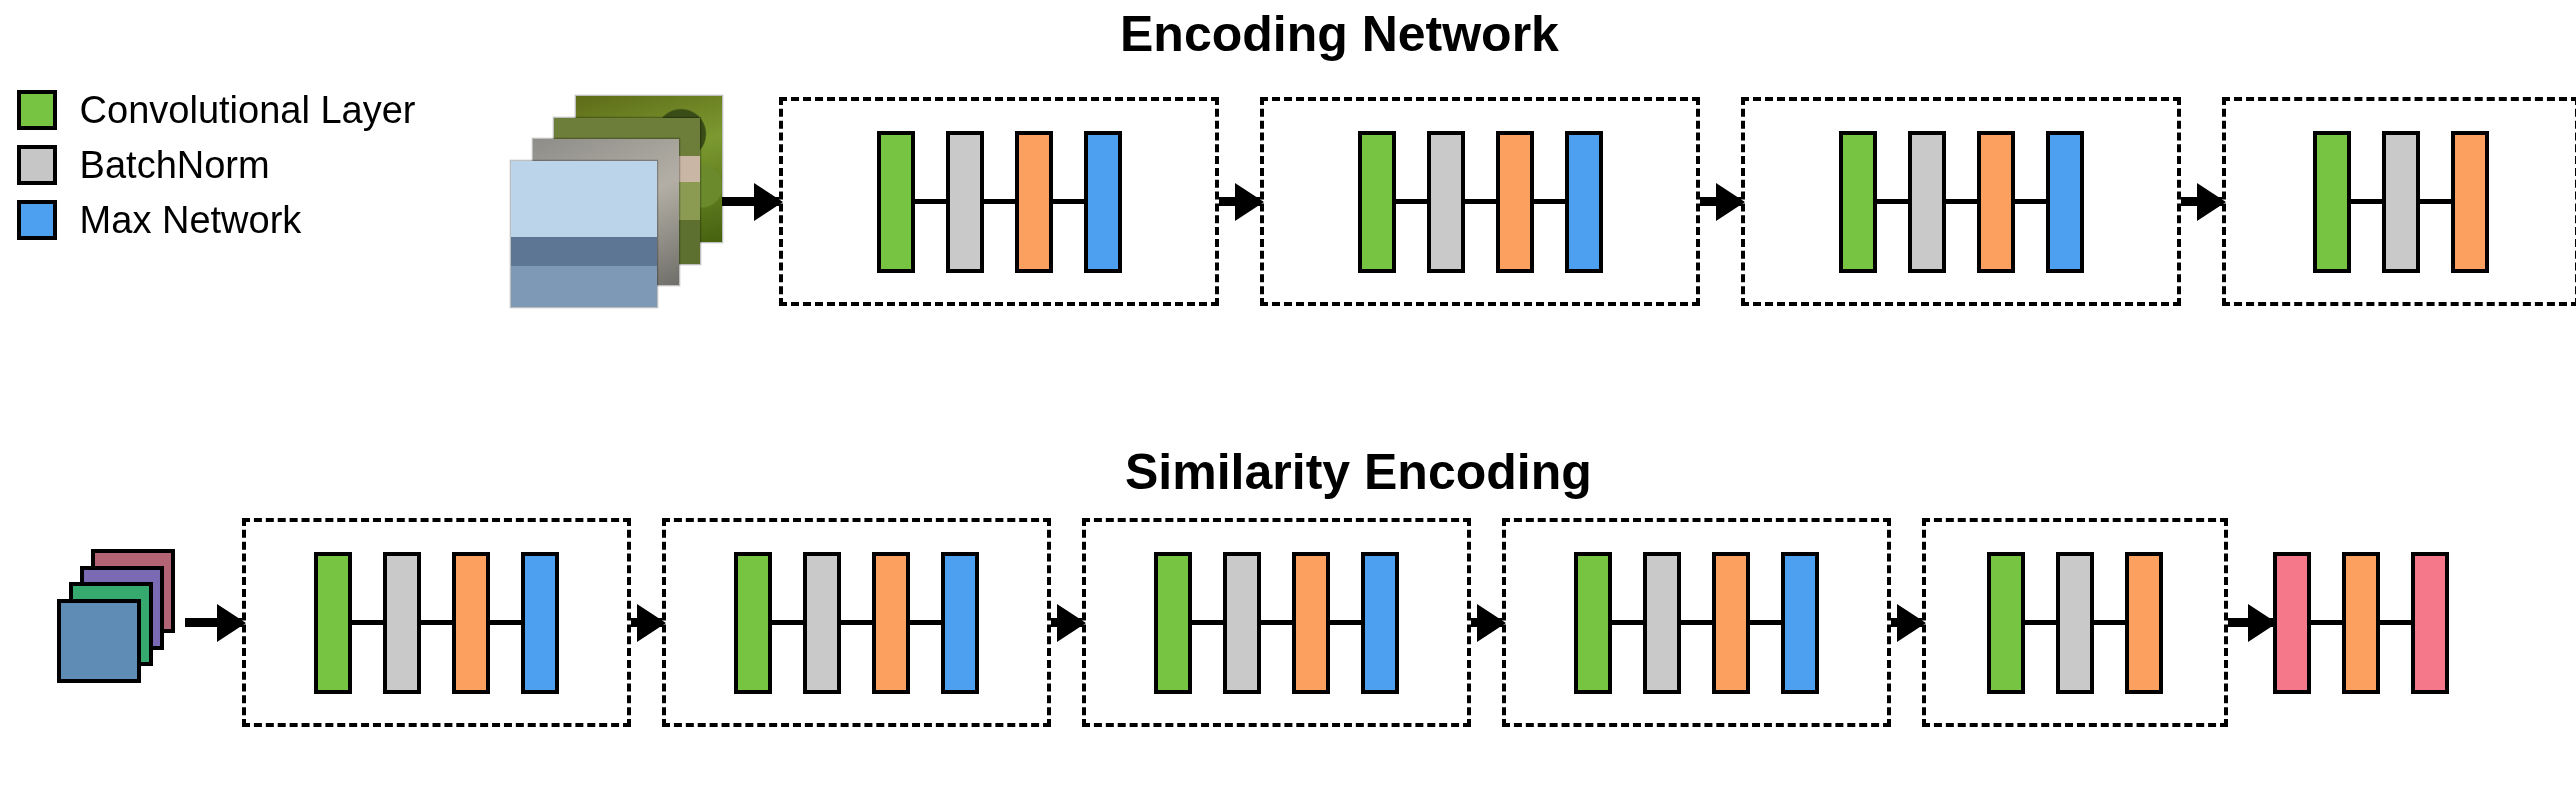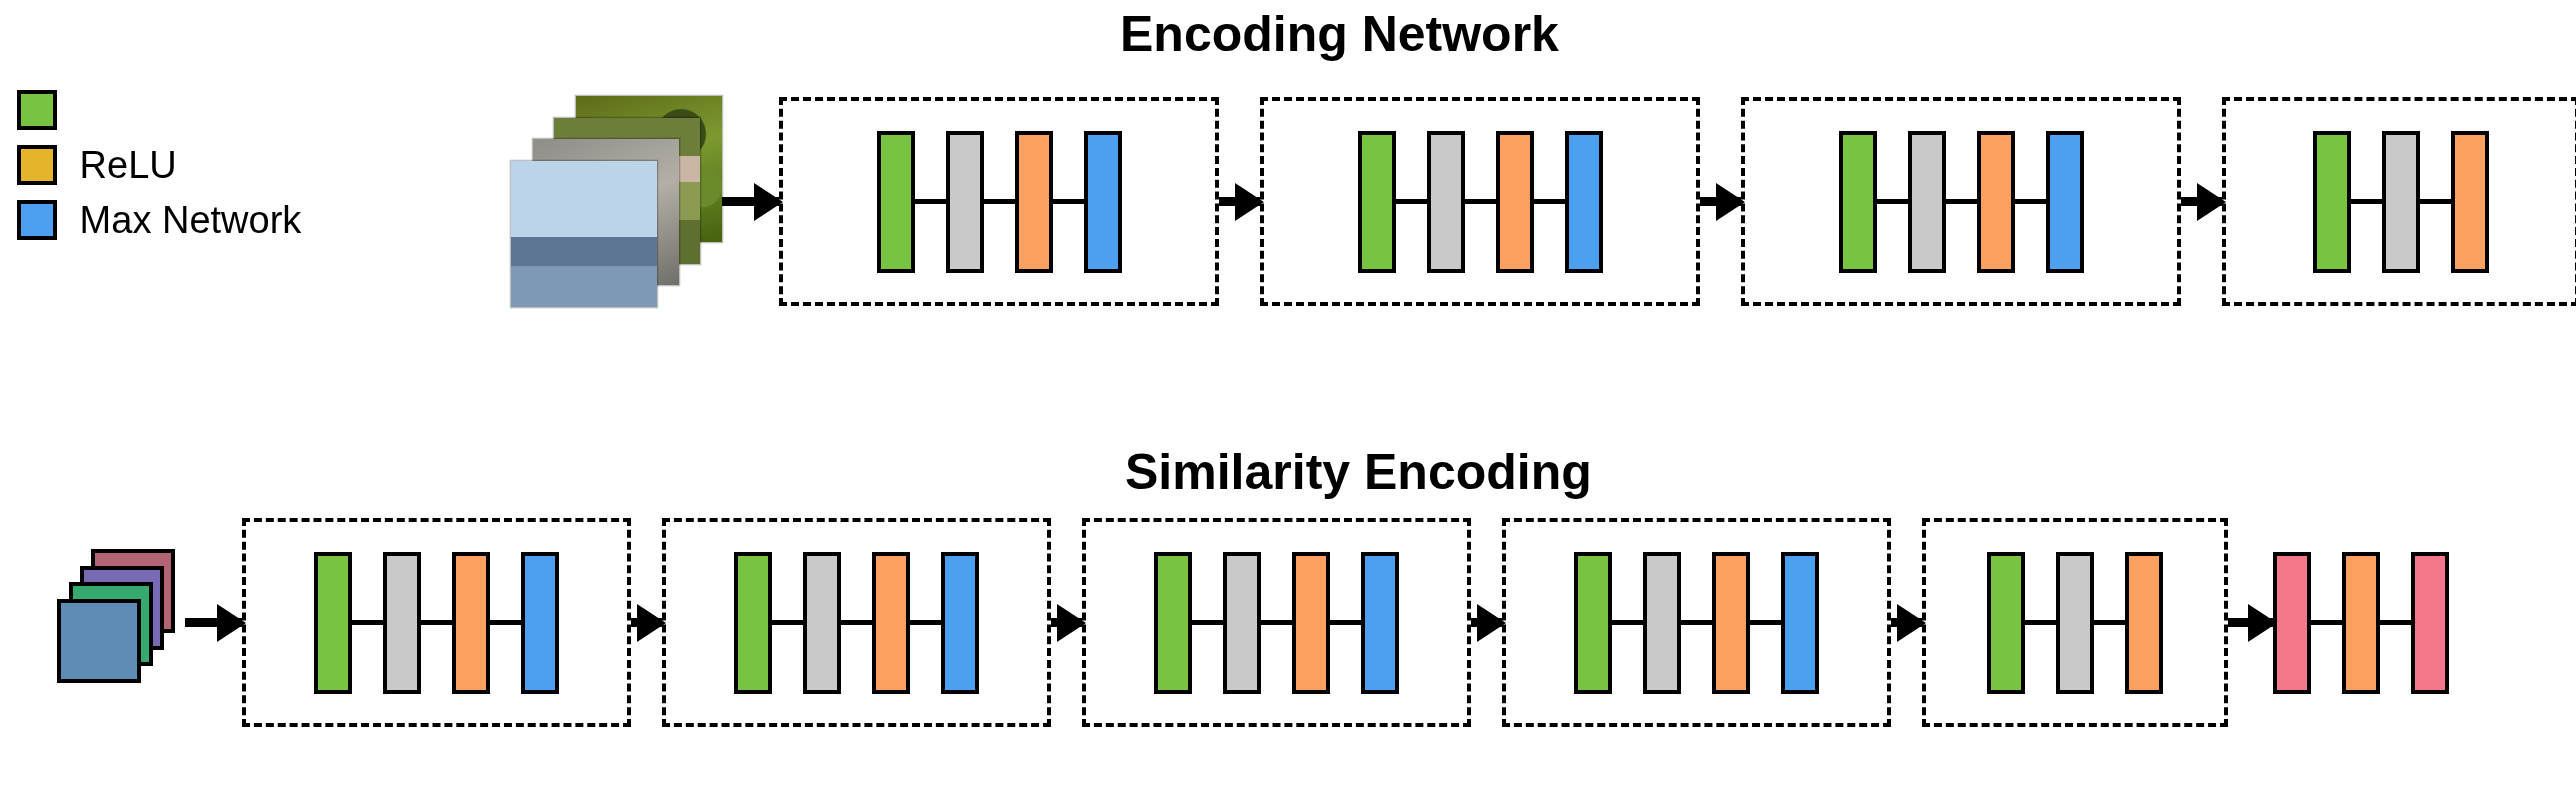--- a/index.html
+++ b/index.html
@@ -166,24 +166,25 @@
     align-items: center;
     flex: 0 0 auto;
   }
 </style>
 </head>
 <body>
 
 <div id="legend">
     <div class="legend-row">
       <div class="legend-swatch" style="background: rgb(118, 196, 66);"></div>
+      <div class="legend-label">Convolutional Layer</div>
     </div>
     <div class="legend-row">
-      <div class="legend-swatch" style="background: rgb(230, 180, 42);"></div>
-      <div class="legend-label">ReLU</div>
+      <div class="legend-swatch" style="background: rgb(198, 198, 198);"></div>
+      <div class="legend-label">BatchNorm</div>
     </div>
     <div class="legend-row">
       <div class="legend-swatch" style="background: rgb(77, 160, 239);"></div>
       <div class="legend-label">Max Network</div>
     </div>
   </div>
 
 <div class="section-title" id="encoding-title">Encoding Network</div>
 
 <div class="section-title" id="similarity-title">Similarity Encoding</div>

